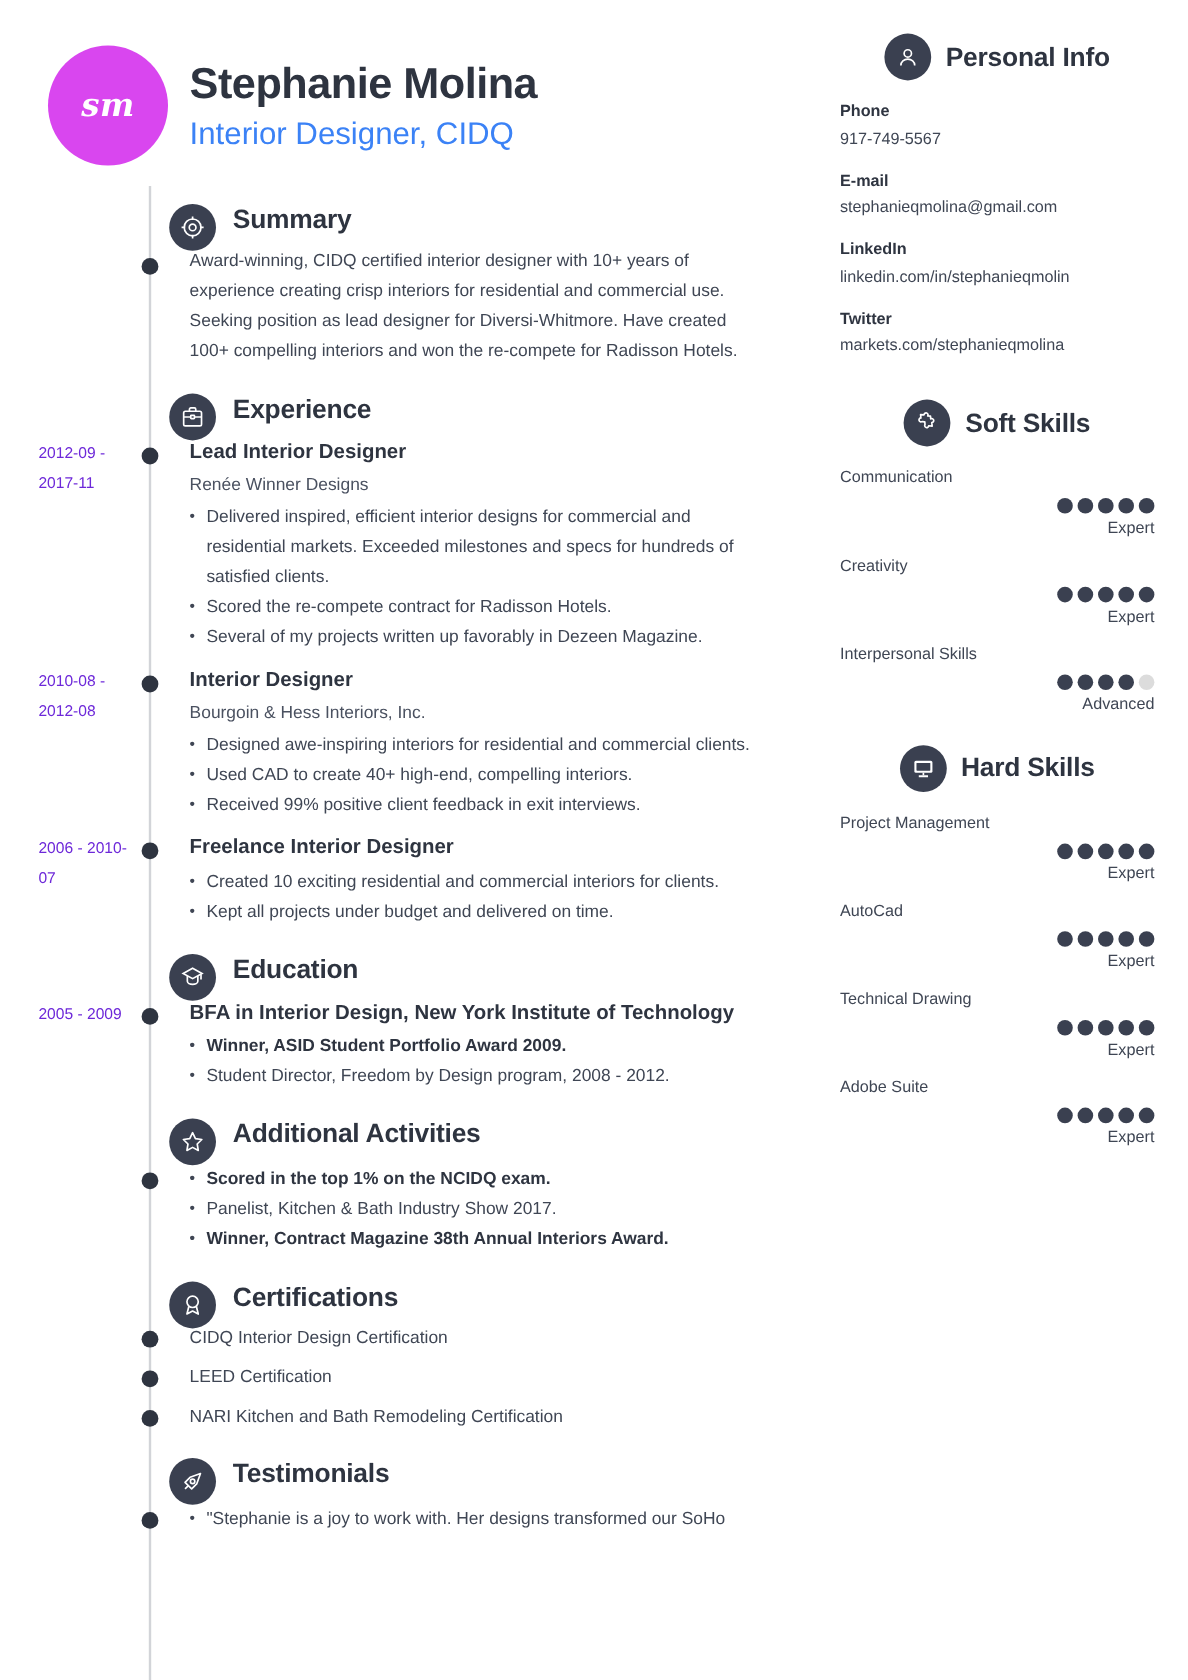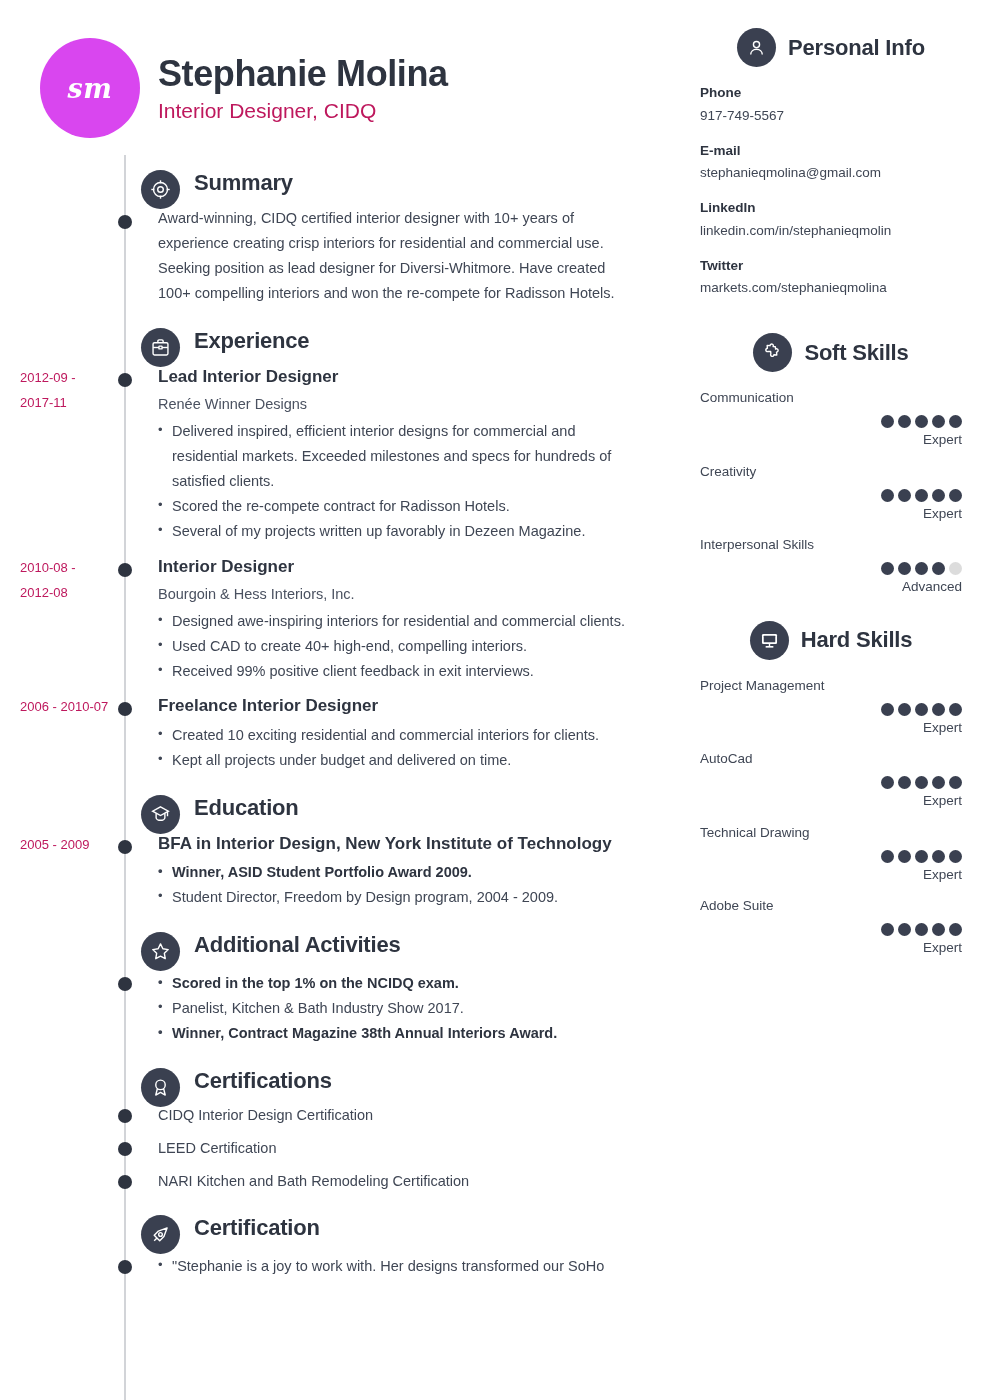--- a/index.html
+++ b/index.html
@@ -65,22 +65,22 @@
   }
   .name-block { margin-left: 18px; }
   .name {
     font-size: 36px;
     font-weight: bold;
     letter-spacing: -0.4px;
     color: #2e3440;
     line-height: 1.15;
   }
   .job-title {
-    font-size: 21px;
-    color: #be185d;
+    font-size: 26px;
+    color: #3b82f6;
     margin-top: 5px;
     font-weight: 400;
   }
 
   
   .section { position: relative; z-index: 2; }
 
   .sec-head {
     display: flex;
     position: relative;
@@ -109,23 +109,23 @@
   }
 
   
   .entry {
     position: relative;
     display: flex;
     margin-top: 10px;
   }
   .entry-date {
     width: 110px;
-    padding-left: 20px;
+    padding-left: 32px;
     font-size: 13px;
-    color: #be185d;
+    color: #6d28d9;
     line-height: 25px;
     flex: none;
     padding-top: 1px;
   }
   .entry-dot {
     position: absolute;
     left: 118px;
     top: 9px;
     width: 14px;
     height: 14px;
@@ -381,21 +381,21 @@
         </div>
         <div class="sec-title">Education</div>
       </div>
       <div class="entry">
         <div class="entry-date">2005 - 2009</div>
         <div class="entry-dot"></div>
         <div class="entry-body">
           <div class="entry-title">BFA in Interior Design, New York Institute of Technology</div>
           <ul class="bullets">
             <li class="bold">Winner, ASID Student Portfolio Award 2009.</li>
-            <li>Student Director, Freedom by Design program, 2004 - 2009.</li>
+            <li>Student Director, Freedom by Design program, 2008 - 2012.</li>
           </ul>
         </div>
       </div>
     </div>
 
     <div class="section">
       <div class="sec-head">
         <div class="sec-icon">
           <svg viewBox="0 0 24 24" fill="none" stroke="#ffffff" stroke-width="1.6" stroke-linejoin="round">
             <path d="M12 3.3l2.7 5.6 6.1.9-4.4 4.3 1 6.1-5.4-2.9-5.4 2.9 1-6.1L3.2 9.8l6.1-.9z"></path>
@@ -444,21 +444,21 @@
 
     <div class="section">
       <div class="sec-head">
         <div class="sec-icon">
           <svg viewBox="0 0 24 24" fill="none" stroke="#ffffff" stroke-width="1.6" stroke-linejoin="round">
             <path d="M19.5 4.5 9.6 8.1 4.8 12.9l6.3 6.3 4.8-4.8z"></path>
             <circle cx="12" cy="12" r="2.1"></circle>
             <line x1="4.8" y1="19.2" x2="8" y2="16"></line>
           </svg>
         </div>
-        <div class="sec-title">Certification</div>
+        <div class="sec-title">Testimonials</div>
       </div>
       <div class="entry">
         <div class="entry-date"></div>
         <div class="entry-dot"></div>
         <div class="entry-body">
           <ul class="bullets">
             <li>"Stephanie is a joy to work with. Her designs transformed our SoHo</li>
           </ul>
         </div>
       </div>

